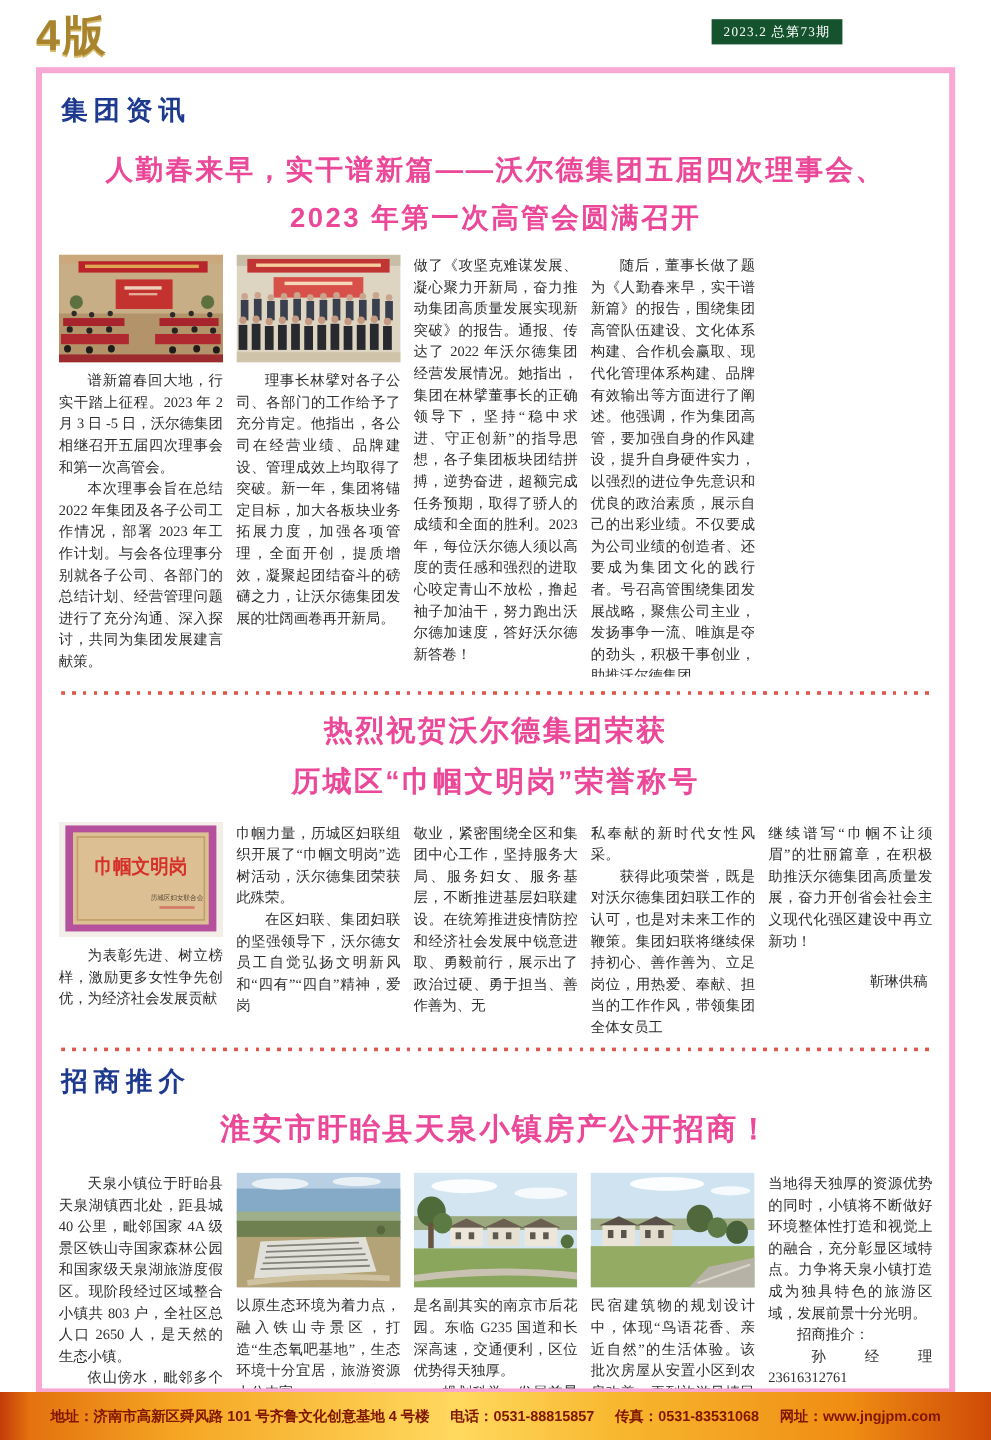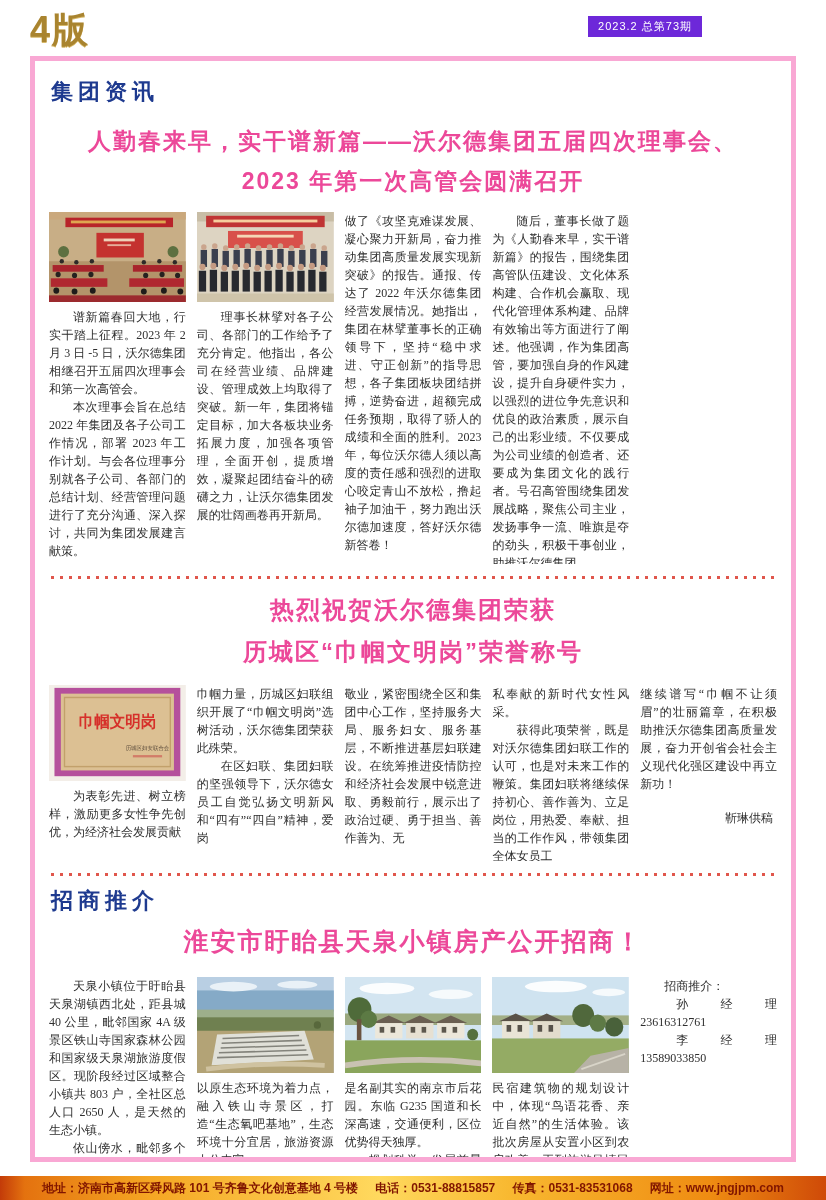--- a/index.html
+++ b/index.html
@@ -10,22 +10,22 @@
   }
   
   .top-bar{position:absolute;top:0;left:0;width:732px;height:56px;}
   .page-label{
     position:absolute;left:30px;top:6px;
     font-family:"Liberation Sans","DejaVu Sans",sans-serif;
     font-weight:900;font-size:36px;color:#a9842f;letter-spacing:2px;
     text-shadow:0 1px 0 #d7b96a;
   }
   .issue-box{
-    position:absolute;right:30px;top:16px;background:#6d28d9;color:#ffffff;
-    font-family:Liberation Sans, sans-serif;
+    position:absolute;right:30px;top:16px;background:#14532d;color:#ffffff;
+    font-family:Liberation Serif, serif;
     font-size:11px;padding:3px 10px;letter-spacing:1px;
   }
   
   .main-box{
     position:absolute;left:30px;right:30px;top:56px;bottom:38px;
     border:5px solid #f9a8d4;padding:8px 14px 0 14px;box-sizing:border-box;
     overflow:hidden;
   }
   .section-label{
     font-size:22px;font-weight:bold;color:#1e3a8f;letter-spacing:5px;
@@ -51,21 +51,21 @@
   .para.cont{text-indent:0;}
   .byline{text-align:right;margin-top:16px;text-indent:0;padding-right:4px;}
   .contact{margin:0;text-indent:3em;}
   .photo{display:block;width:100%;margin:0 0 6px 0;}
   .dotted{
     height:3px;margin:12px 2px 10px 2px;
     background-image:repeating-linear-gradient(90deg,#e0564c 0 3px,transparent 3px 9px);
   }
   
   .footer{
-    position:absolute;left:0;right:0;bottom:0;height:24px;
+    position:absolute;left:0;right:0;bottom:0;height:40px;
     background:linear-gradient(90deg,#c33b09 0%,#e4720f 3%,#f5a623 18%,#ffd95e 46%,#f8b830 62%,#ef8c12 86%,#cf4a08 100%);
     display:flex;align-items:center;justify-content:space-between;
     padding:0 42px;box-sizing:border-box;
     font-family:"Liberation Sans","DejaVu Sans",sans-serif;
     font-weight:bold;font-size:12px;color:#801500;white-space:nowrap;
   }
   .footer .item b{font-weight:bold;}
 </style>
 </head>
 <body>
@@ -338,20 +338,21 @@
         <circle cx="116" cy="48" r="9" fill="#5e7a46"></circle>
         <circle cx="134" cy="52" r="10" fill="#49613a"></circle>
         <rect x="0" y="64" width="150" height="36" fill="#94ab64"></rect>
         <polygon points="90,100 150,100 150,74 108,82" fill="#b7b2a6"></polygon>
         <line x1="98" y1="96" x2="146" y2="80" stroke="#d8d4c8" stroke-width="2"></line>
       </svg>
       <p class="para cont">民宿建筑物的规划设计中，体现“鸟语花香、亲近自然”的生活体验。该批次房屋从安置小区到农房改善，再到旅游风情民宿的定位，让小镇向开放式旅游景点的方向发展。在充分利用好</p>
     </div>
 
     <div class="col">
+      <p class="para cont">当地得天独厚的资源优势的同时，小镇将不断做好环境整体性打造和视觉上的融合，充分彰显区域特点。力争将天泉小镇打造成为独具特色的旅游区域，发展前景十分光明。</p>
       <p class="para">招商推介：</p>
       <p class="contact">孙经理　23616312761</p>
       <p class="contact">李经理　13589033850</p>
     </div>
   </div>
 
 </div>
 
 <div class="footer">
   <span class="item"><b>地址：</b><span>济南市高新区舜风路 101 号齐鲁文化创意基地 4 号楼</span></span>

